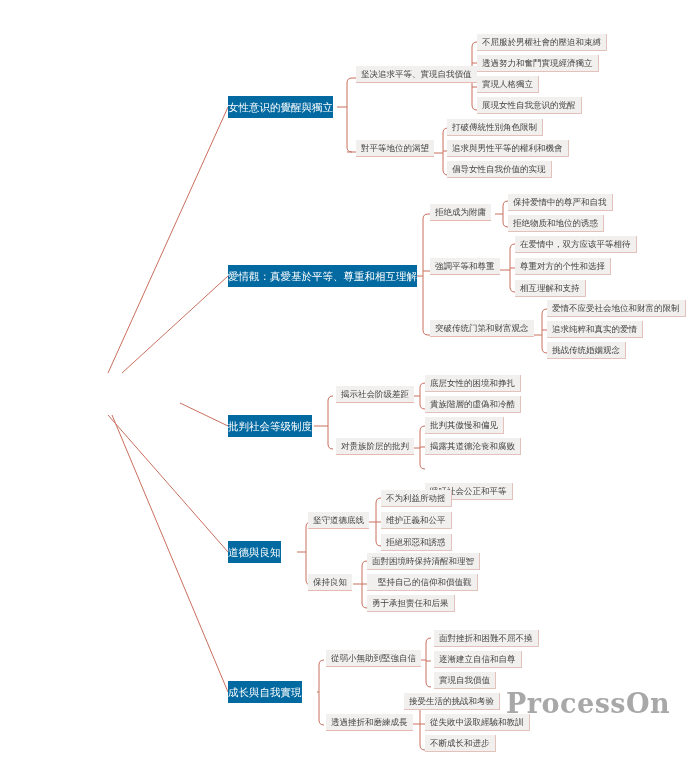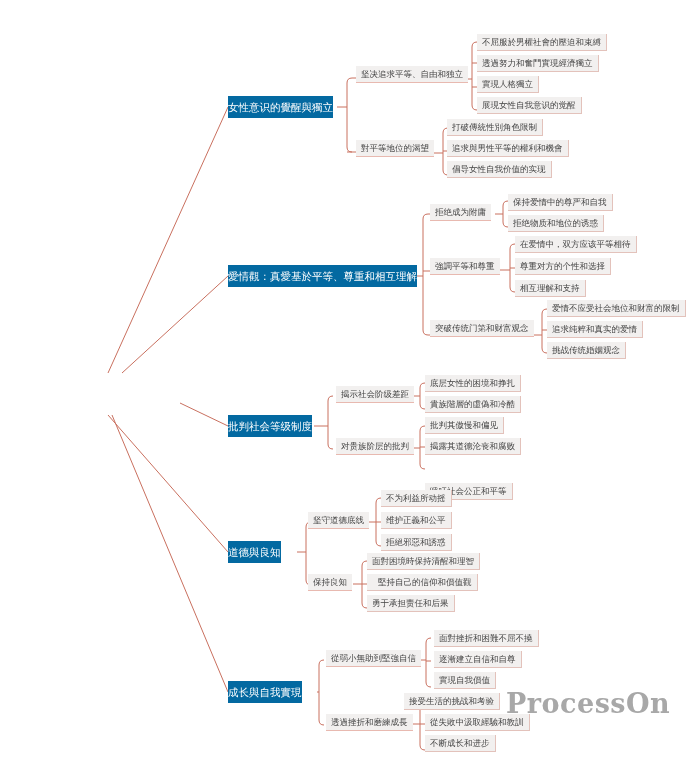--- a/index.html
+++ b/index.html
@@ -45,21 +45,21 @@
       <path d="M353 584 L362 584 M362 566 L362 603 M362 566 Q362 561 367 561 M362 603 Q362 608 367 608 M362 584 L367 584"></path>
 
       <path d="M317 692 L319 692 M319 665 L319 720 M319 665 Q319 660 324 660 M319 720 Q319 725 324 725"></path>
       <path d="M414 660 L426 660 M426 643 L426 682 M426 643 Q426 638 431 638 M426 682 Q426 687 431 687 M426 661 L431 661"></path>
       <path d="M407 724 L420 724 M420 705 L420 745 M420 705 Q420 700 425 700 M420 745 Q420 750 425 750 M420 724 L425 724"></path>
     </g>
   </svg>
 
 
   <div class="node main" style="left:228px;top:96px;">女性意识的覺醒與獨立</div>
-  <div class="node sub" style="left:356px;top:66px;">坚决追求平等、自由和独立</div>
+  <div class="node sub" style="left:356px;top:66px;">坚决追求平等、實現自我價值</div>
   <div class="node leaf" style="left:477px;top:34px;">不屈服於男權社會的壓迫和束縛</div>
   <div class="node leaf" style="left:477px;top:55px;">透過努力和奮鬥實現經濟獨立</div>
   <div class="node leaf" style="left:477px;top:76px;">實現人格獨立</div>
   <div class="node leaf" style="left:477px;top:97px;">展現女性自我意识的觉醒</div>
   <div class="node sub" style="left:356px;top:140px;">對平等地位的渴望</div>
   <div class="node leaf" style="left:447px;top:119px;">打破傳統性別角色限制</div>
   <div class="node leaf" style="left:447px;top:140px;">追求與男性平等的權利和機會</div>
   <div class="node leaf" style="left:447px;top:161px;">倡导女性自我价值的实现</div>
 
   <div class="node main" style="left:228px;top:265px;">愛情觀：真愛基於平等、尊重和相互理解</div>

